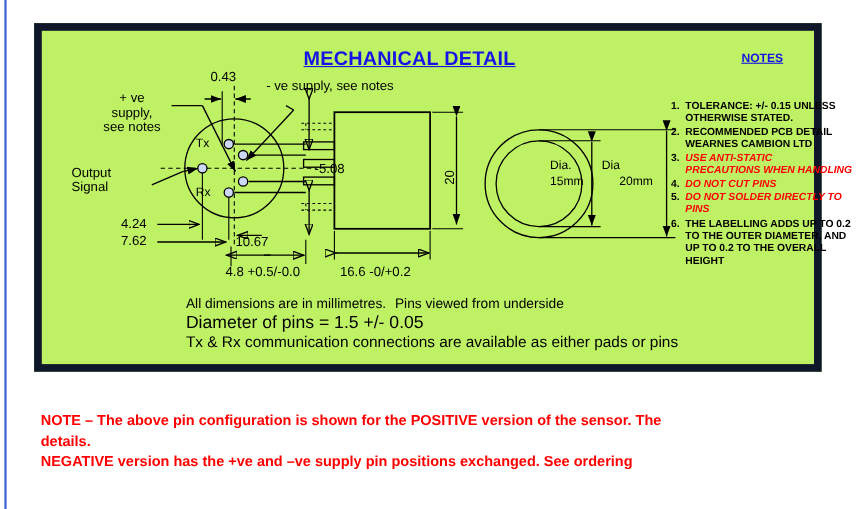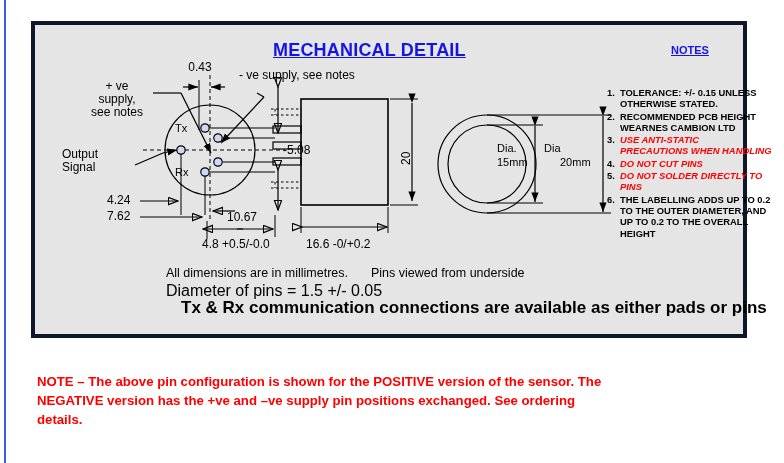--- a/index.html
+++ b/index.html
@@ -25,22 +25,22 @@
     background: #3a5fd9;
   }
 
   
   #drawing-panel {
     position: absolute;
     left: 31px;
     top: 21px;
     width: 716px;
     height: 317px;
-    background: #e5e5e5;
-    border: 4px solid #0f172a;
+    background: #bef264;
+    border: 7px solid #0f172a;
     box-sizing: border-box;
   }
 
   .ttl {
     position: absolute;
     color: #1414e6;
     font-weight: bold;
     text-decoration: underline;
     white-space: nowrap;
   }
@@ -225,47 +225,47 @@
   <div class="t" style="left:27px; top:123px;">Output</div>
   <div class="t" style="left:27px; top:136px;">Signal</div>
 
   <div class="t sm" style="left:140px; top:97px;">Tx</div>
   <div class="t sm" style="left:140px; top:141px;">Rx</div>
 
   <div class="t" style="left:144px; top:36px; width:42px; text-align:center;">0.43</div>
   <div class="t" style="left:248px; top:119px;">-5.08</div>
   <div class="t" style="left:72px; top:169px;">4.24</div>
   <div class="t" style="left:72px; top:185px;">7.62</div>
-  <div class="t" style="left:192px; top:186px;">10.67</div>
+  <div class="t" style="left:176px; top:186px;">10.67</div>
   <div class="t" style="left:167px; top:213px;">4.8 +0.5/-0.0</div>
   <div class="t" style="left:271px; top:213px;">16.6 -0/+0.2</div>
   <div class="t rot" style="left:365px; top:140px;">20</div>
 
   <div class="t sm" style="left:462px; top:117px;">Dia.</div>
   <div class="t sm" style="left:462px; top:131px;">15mm</div>
   <div class="t sm" style="left:509px; top:117px;">Dia</div>
   <div class="t sm" style="left:509px; top:131px;margin-left:16px;">20mm</div>
 
   <div class="t" style="left:131px; top:242px; font-size:12.5px;">All dimensions are in millimetres.</div>
-  <div class="t" style="left:321px; top:242px; font-size:12.5px;margin-left:15px;">Pins viewed from underside</div>
+  <div class="t" style="left:321px; top:242px; font-size:12.5px;">Pins viewed from underside</div>
   <div class="t" style="left:131px; top:259px; font-size:16px;">Diameter of pins = 1.5 +/- 0.05</div>
-  <div class="t" style="left:146px; top:276px; font-size:17px;font-weight:bold;">Tx &amp; Rx communication connections are available as either pads or pins</div>
+  <div class="t" style="left:131px; top:276px; font-size:14px;">Tx &amp; Rx communication connections are available as either pads or pins</div>
 
   <div class="notes-list" id="notes-list">
       <div class="note-row">
         <div class="note-num">1.</div>
         <div class="note-txt blk">
           <div>TOLERANCE: +/- 0.15 UNLESS</div>
           <div>OTHERWISE STATED.</div>
         </div>
       </div>
       <div class="note-row">
         <div class="note-num">2.</div>
         <div class="note-txt blk">
-          <div>RECOMMENDED PCB HEIGHT</div>
+          <div>RECOMMENDED PCB DETAIL</div>
           <div>WEARNES CAMBION LTD</div>
         </div>
       </div>
       <div class="note-row">
         <div class="note-num">3.</div>
         <div class="note-txt red">
           <div>USE ANTI-STATIC</div>
           <div>PRECAUTIONS WHEN HANDLING</div>
         </div>
       </div>
@@ -290,15 +290,15 @@
           <div>UP TO 0.2 TO THE OVERALL</div>
           <div>HEIGHT</div>
         </div>
       </div>
     </div>
 
 </div>
 
 <div id="bottom-note">
   <div>NOTE – The above pin configuration is shown for the POSITIVE version of the sensor. The</div>
+  <div>details.</div>
   <div>NEGATIVE version has the +ve and –ve supply pin positions exchanged. See ordering</div>
-  <div>details.</div>
 </div>
 
 </body></html>

